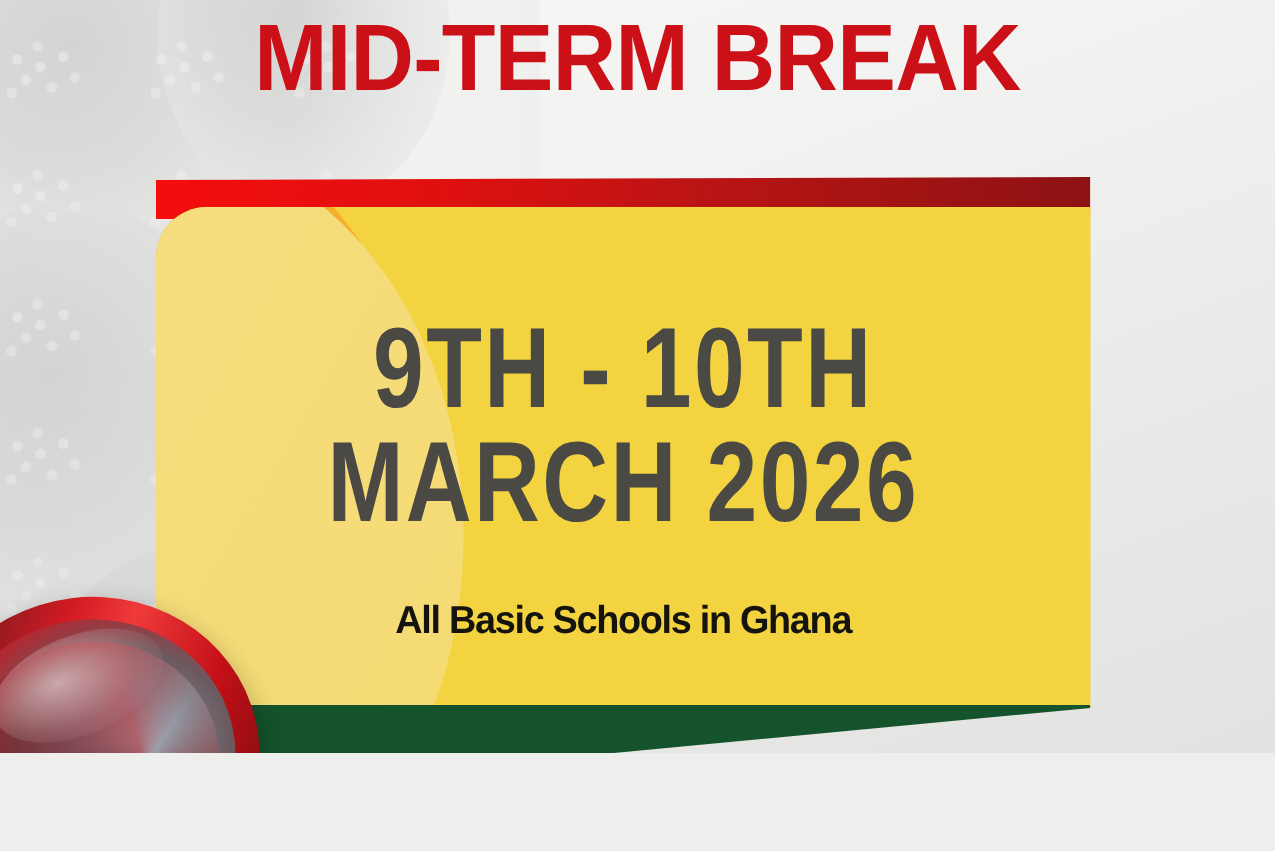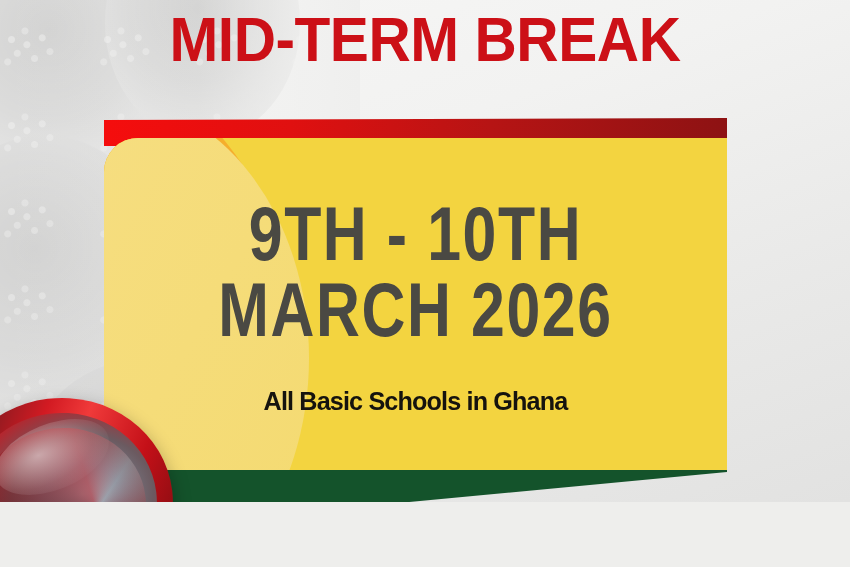--- a/index.html
+++ b/index.html
@@ -72,21 +72,21 @@
     border-radius:50%;
     background:linear-gradient(120deg,#f7df86 0%,#f5dc79 60%,#f4da70 100%);
   }
   .green-wedge{
     position:absolute;left:0;top:352px;width:623px;height:58px;
     background:#14532b;
     clip-path:polygon(0 0,623px 0,623px 2px,30px 58px,0 58px);
   }
 
   
-  .card-text{position:absolute;left:0;top:8px;width:623px;height:334px;}
+  .card-text{position:absolute;left:0;top:20px;width:623px;height:334px;}
   .date-line{
     position:absolute;left:0;width:623px;text-align:center;
     font-family:"Liberation Sans Narrow","Liberation Sans",sans-serif;
     font-weight:700;color:#4a4943;line-height:1;white-space:nowrap;
     transform:scaleX(.80);transform-origin:50% 50%;
   }
   .date-1{top:70px;font-size:76px;letter-spacing:2px;}
   .date-2{top:146px;font-size:76px;letter-spacing:2px;}
   .subtitle{
     position:absolute;left:0;top:260px;width:623px;text-align:center;

